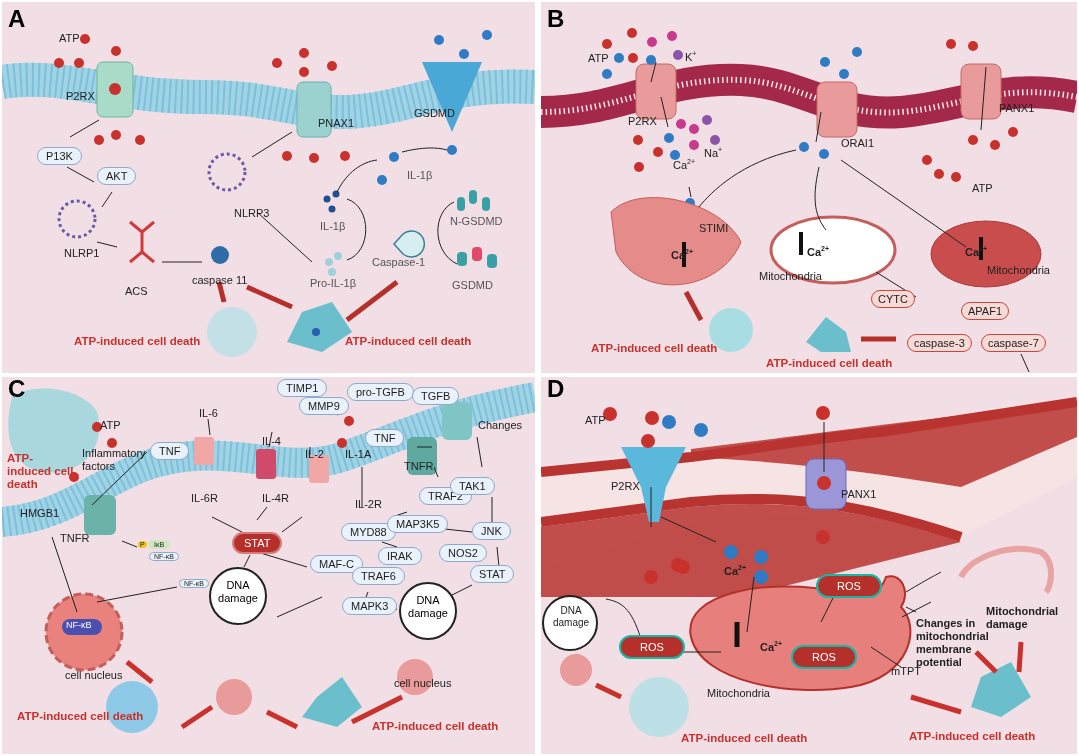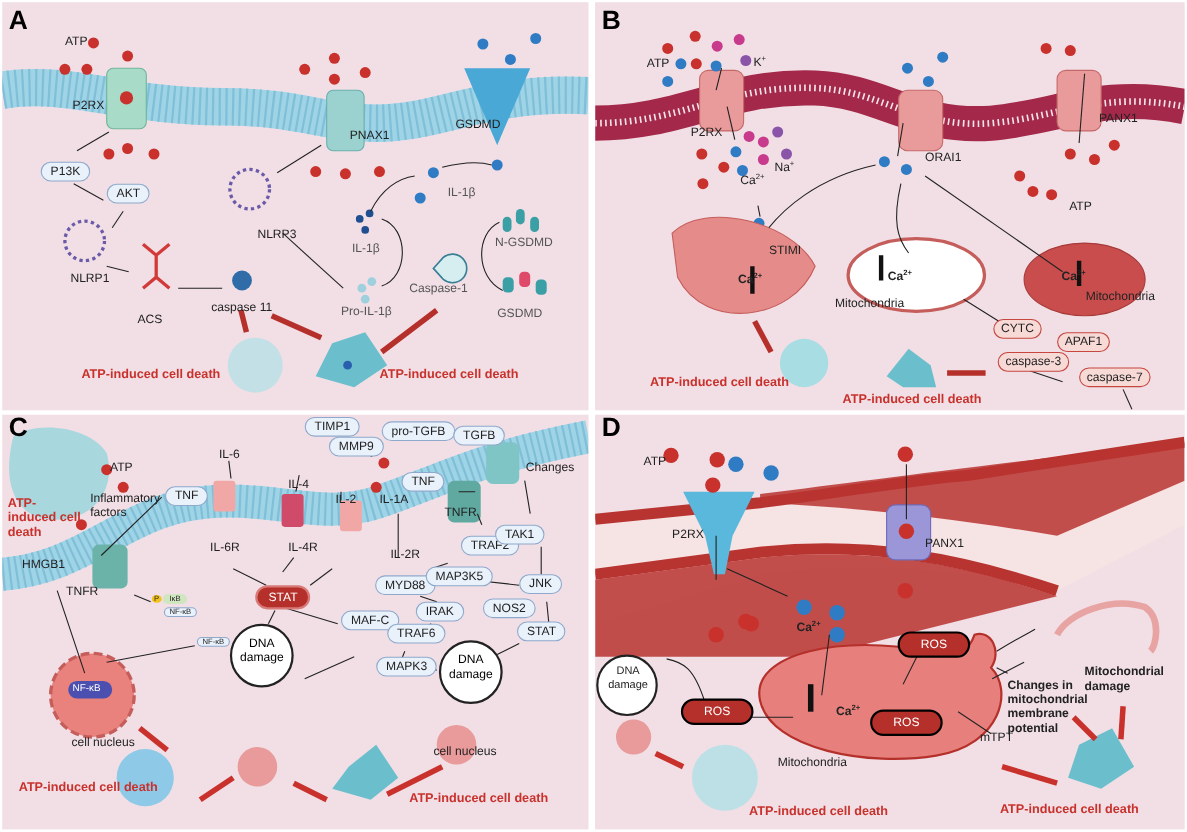--- a/index.html
+++ b/index.html
@@ -10,21 +10,21 @@
   #pC{left:2px;top:377px;width:533px;height:377px;}
   #pD{left:541px;top:377px;width:536px;height:377px;}
   .plabel{position:absolute;font-weight:bold;font-size:24px;color:#000;font-family:"Liberation Sans",sans-serif;}
   svg{position:absolute;left:0;top:0;}
   .t{position:absolute;font-size:11px;color:#222;white-space:nowrap;}
   .tb{font-weight:bold;}
   .red{color:#c8312c;font-weight:bold;font-size:11.5px;}
   .grey{color:#555;}
   .pill{position:absolute;background:#e9f1fb;border:1.5px solid #8fa9cc;border-radius:10px;font-size:11px;padding:2px 8px;color:#222;white-space:nowrap;}
   .rpill{position:absolute;background:#f7d9d6;border:1.5px solid #c5473f;border-radius:10px;font-size:11px;padding:2px 6px;color:#222;white-space:nowrap;}
-  .ros{position:absolute;background:#b5302b;border:2px solid #000000;border-radius:12px;font-size:11px;color:#fff;padding:4px 0;width:62px;text-align:center;}
+  .ros{position:absolute;background:#b5302b;border:2px solid #14b8a6;border-radius:12px;font-size:11px;color:#fff;padding:4px 0;width:62px;text-align:center;}
   .stat{position:absolute;background:#b5302b;border:2px solid #d87b78;border-radius:12px;font-size:11px;color:#fff;padding:3px 10px;}
   .dna{position:absolute;width:58px;height:58px;border-radius:50%;background:#fff;border:2px solid #222;text-align:center;font-size:11px;line-height:13px;box-sizing:border-box;padding-top:10px;}
   sup{font-size:7px;}
 </style>
 </head>
 <body>
 
 <div class="panel" id="pA">
   <svg width="533" height="371">
 
@@ -233,24 +233,24 @@
   <div class="t" style="left:132px;top:156px;"><span>Ca</span><sup>2+</sup></div>
   <div class="t" style="left:300px;top:135px;">ORAI1</div>
   <div class="t" style="left:458px;top:100px;">PANX1</div>
   <div class="t" style="left:431px;top:180px;">ATP</div>
   <div class="t" style="left:158px;top:220px;">STIMI</div>
   <div class="t tb" style="left:130px;top:246px;"><span>Ca</span><sup>2+</sup></div>
   <div class="t tb" style="left:266px;top:243px;"><span>Ca</span><sup>2+</sup></div>
   <div class="t tb" style="left:424px;top:243px;"><span>Ca</span><sup>2+</sup></div>
   <div class="t" style="left:218px;top:268px;">Mitochondria</div>
   <div class="t" style="left:446px;top:262px;">Mitochondria</div>
-  <div class="rpill" style="left:362px;top:288px;">CYTC</div>
+  <div class="rpill" style="left:330px;top:288px;">CYTC</div>
   <div class="rpill" style="left:420px;top:300px;">APAF1</div>
   <div class="rpill" style="left:440px;top:332px;">caspase-7</div>
-  <div class="rpill" style="left:366px;top:318px;">caspase-3</div>
+  <div class="rpill" style="left:366px;top:332px;">caspase-3</div>
   <div class="t red" style="left:50px;top:340px;">ATP-induced cell death</div>
   <div class="t red" style="left:225px;top:355px;">ATP-induced cell death</div>
 </div>
 
 <div class="panel" id="pC">
   <svg width="533" height="377">
     <path d="M0,145 C60,140 90,110 140,90 C220,60 280,100 340,80 C400,60 430,40 533,20" stroke="#9fd3e6" stroke-width="30" fill="none"></path>
     <path d="M0,145 C60,140 90,110 140,90 C220,60 280,100 340,80 C400,60 430,40 533,20" stroke="#7fbfd8" stroke-width="30" fill="none" stroke-dasharray="2 4"></path>
     <path d="M10,20 C30,5 80,10 95,35 C105,70 80,100 40,95 C10,90 0,60 10,20 Z" fill="#a8d7de"></path>
     <g fill="#c8312c">

